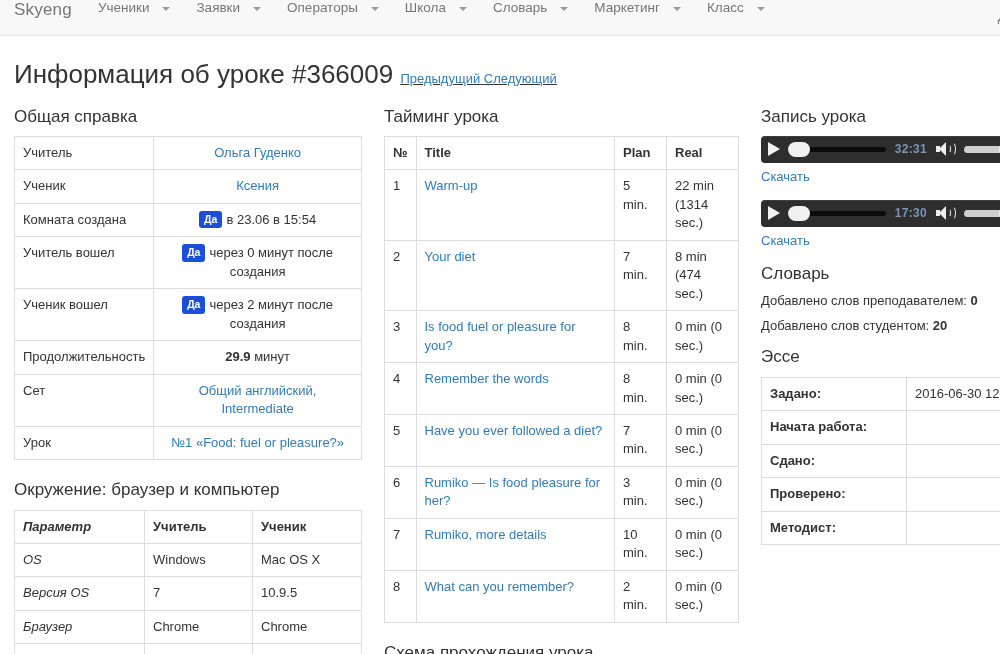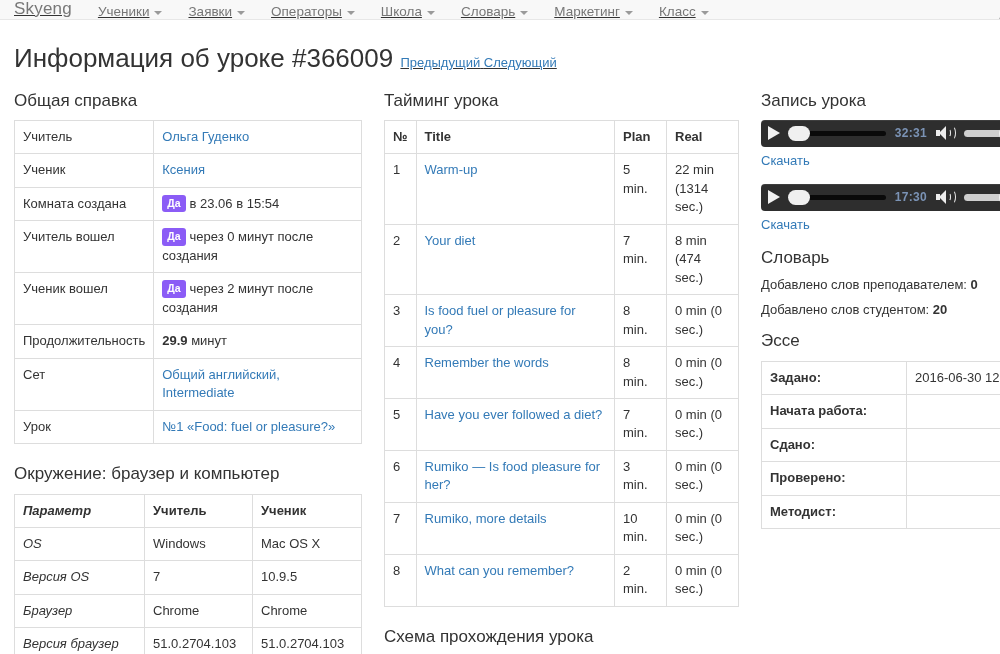--- a/index.html
+++ b/index.html
@@ -9,45 +9,44 @@
     overflow: hidden;
     background: #ffffff;
     font-family: "Liberation Sans", sans-serif;
     font-size: 13px;
     color: #333333;
     -webkit-font-smoothing: antialiased;
   }
 
   
   .navbar {
-    height: 20px;
+    height: 36px;
     background: #f8f8f8;
     border-bottom: 1px solid #e7e7e7;
     display: flex;
-    align-items: flex-end;
+    align-items: flex-start;
     padding-left: 14px;
     position: relative;
     overflow: hidden;
-    text-decoration: underline;
   }
   .brand {
     font-size: 17px;
     color: #777777;
     margin-right: 26px;
     letter-spacing: .2px;
     white-space: nowrap;
   }
   .nav-item {
     font-size: 13.5px;
     color: #777777;
     margin-right: 26px;
     white-space: nowrap;
     display: flex;
     align-items: center;
-    gap: 5px;
+    gap: 13px;
   }
   .caret {
     width: 0; height: 0;
     border-left: 4px solid transparent;
     border-right: 4px solid transparent;
     border-top: 4px solid #9a9a9a;
     display: inline-block;
     position: relative; top: 1px;
   }
   .nav-right {
@@ -94,25 +93,25 @@
   }
   table td, table th {
     border: 1px solid #dddddd;
     padding: 7px 8px;
     vertical-align: top;
     line-height: 1.42;
     text-align: left;
   }
   table th { font-weight: bold; color: #333; }
   .t-general td:first-child { width: 130px; color: #333; }
-  .t-general td:last-child  { color: #333; }
+  .t-general td:last-child  { color: #333; text-align: center; }
 
   .badge-yes {
     display: inline-block;
-    background: #8b5cf6;
+    background: #1d4ed8;
     color: #ffffff;
     font-size: 10.5px;
     font-weight: bold;
     line-height: 1;
     padding: 3px 5px 4px 5px;
     border-radius: 3px;
     margin-right: 4px;
     position: relative;
     top: -1px;
   }

